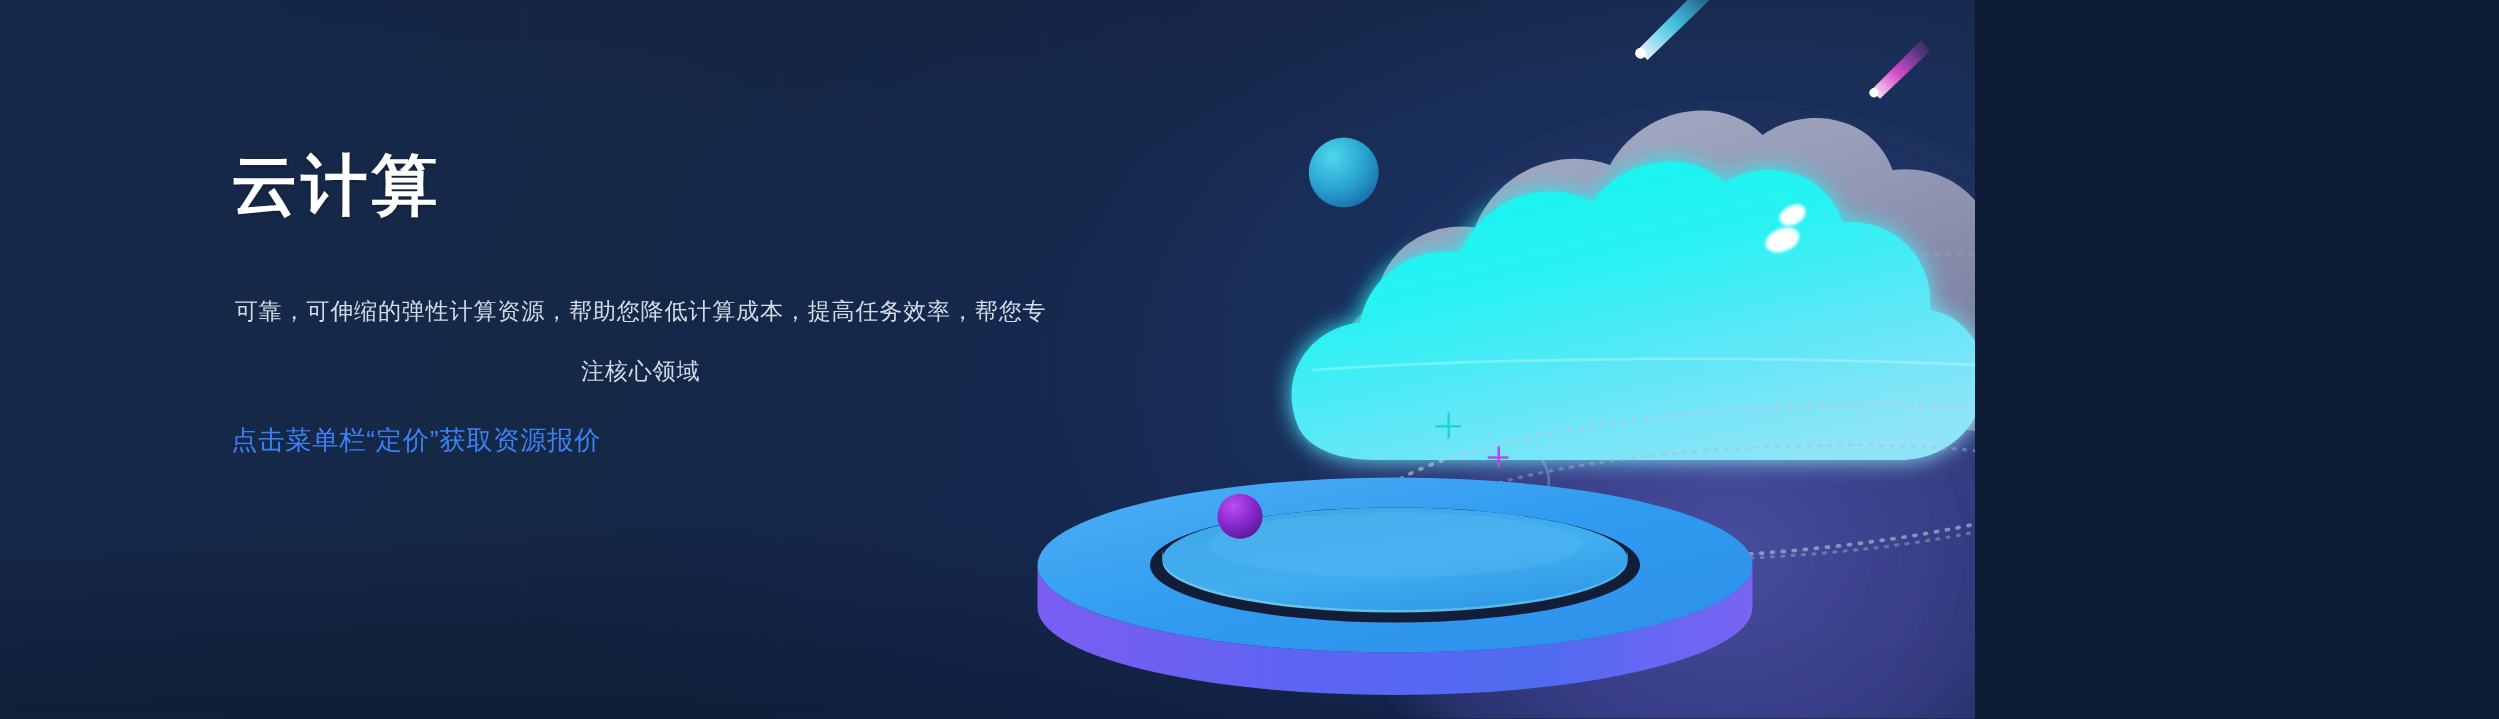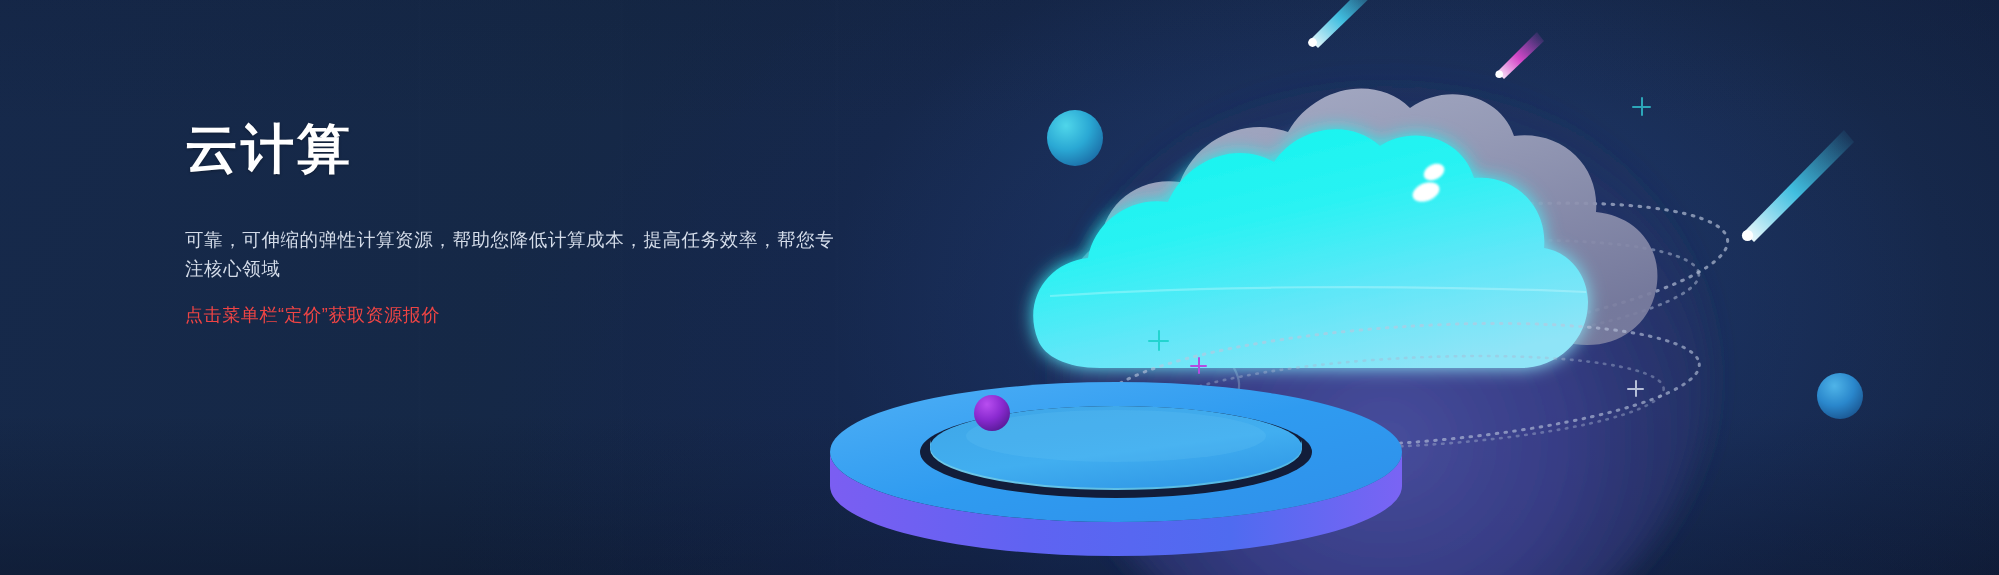--- a/index.html
+++ b/index.html
@@ -2,21 +2,21 @@
 <html><head>
 <meta charset="utf-8">
 <style>
   html, body {
     margin: 0;
     padding: 0;
     background: #0d1a33;
   }
   #banner {
     position: relative;
-    width: 1999px;
+    width: 1580px;
     height: 575px;
     overflow: hidden;
     font-family: "Liberation Sans", "DejaVu Sans", sans-serif;
     background: #15284a;
   }
 
   
   .bg-base {
     position: absolute;
     inset: 0;
@@ -67,30 +67,31 @@
     font-size: 53px;
     line-height: 1.18;
     font-weight: bold;
     color: #ffffff;
     letter-spacing: 3px;
     margin: 0 0 44px 0;
     text-shadow: 0 1px 3px rgba(0,0,0,0.30);
   }
   .desc {
     font-size: 18.5px;
-    line-height: 29px;
+    line-height: 48px;
     color: #d3dbe8;
     letter-spacing: 0.6px;
     margin: 0 0 16px 0;
     max-width: 655px;
+    text-align: center;
   }
   .cta-line {
-    font-size: 18px;
+    font-size: 21px;
     line-height: 32px;
-    color: #ef4444;
+    color: #3b82f6;
     letter-spacing: 0.6px;
     margin: 0;
   }
 
   
   .stage {
     position: absolute;
     left: 800px;
     top: 0;
     width: 1199px;

